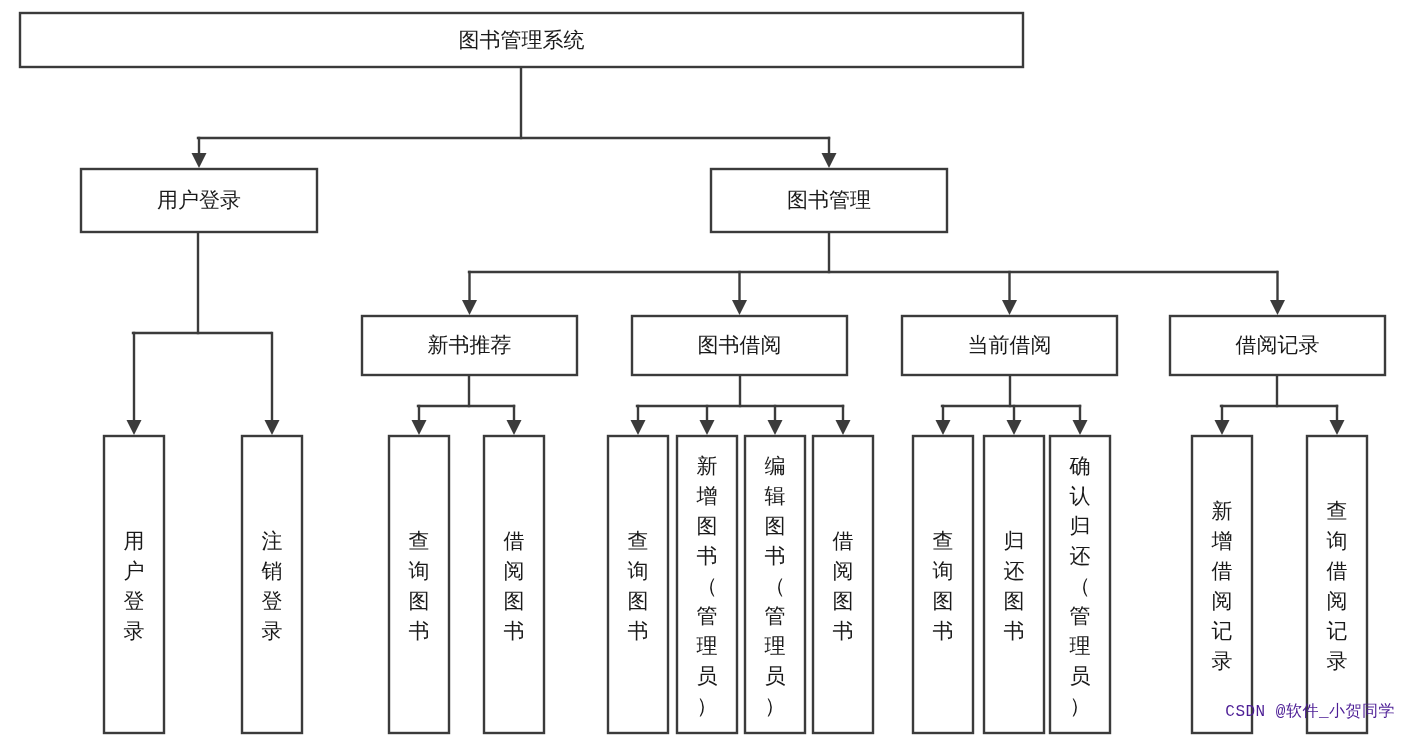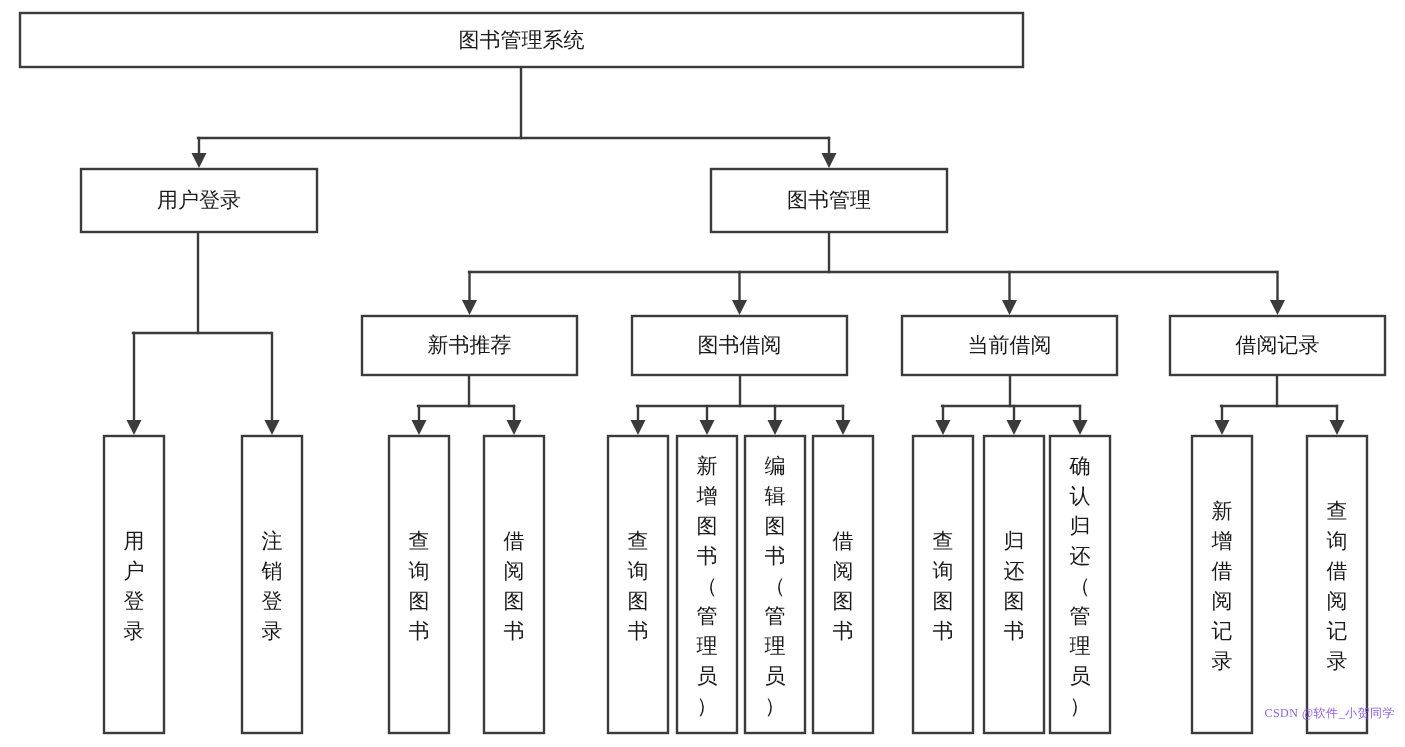--- a/index.html
+++ b/index.html
@@ -53,23 +53,23 @@
   .node-label-v {
     font-family: "Liberation Sans", "DejaVu Sans", sans-serif;
     font-size: 21px;
     fill: #1a1a1a;
     text-anchor: middle;
   }
   .watermark-text {
     position: absolute;
     right: 10px;
     bottom: 4px;
-    font-family: Liberation Serif, serif;
-    font-size: 12px;
-    color: #8b5cf6;
+    font-family: Liberation Mono, monospace;
+    font-size: 16px;
+    color: #4c1d95;
     white-space: nowrap;
     letter-spacing: 0.5px;
     user-select: none;
   }
 </style>
 </head>
 <body>
 
 <div id="diagram-root">
 

